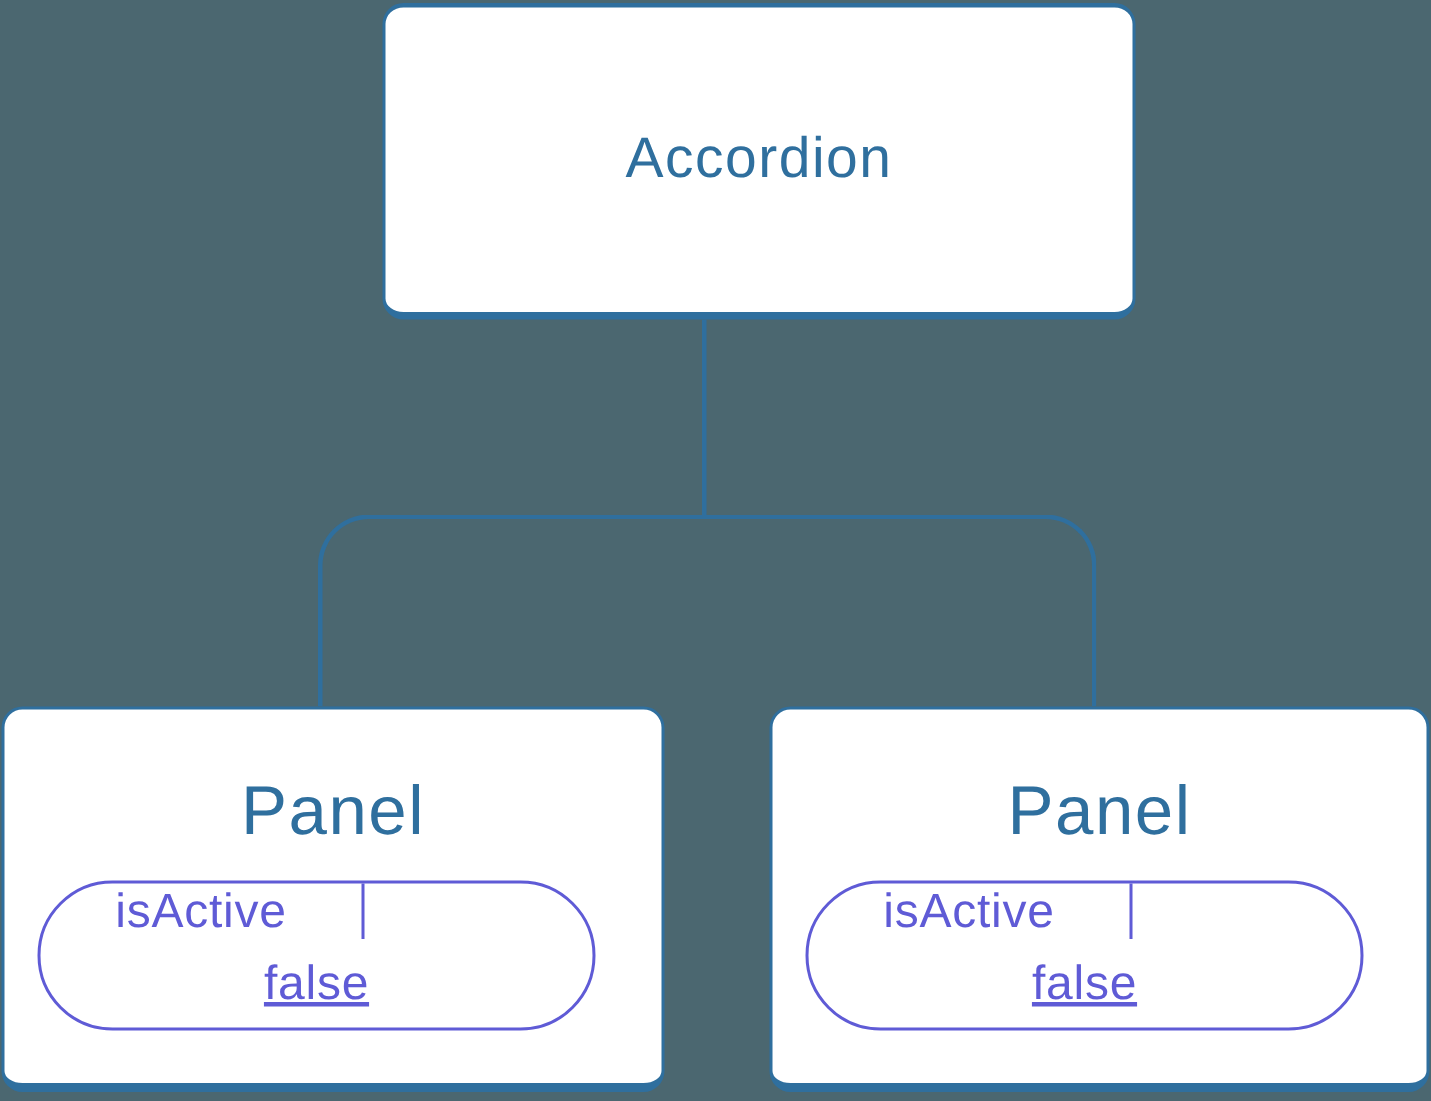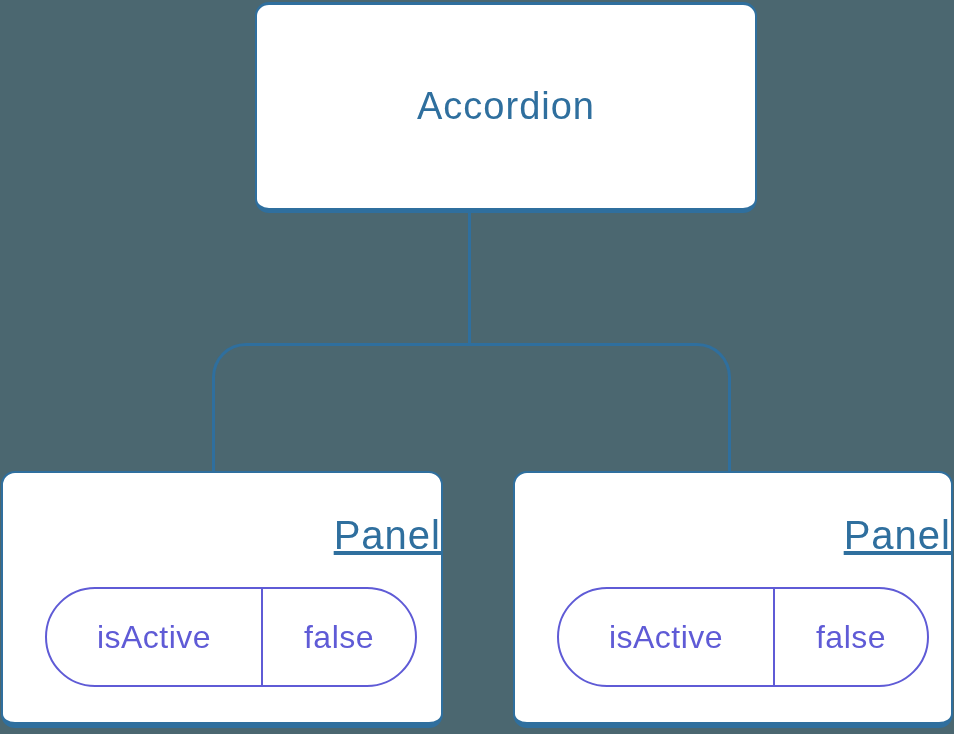--- a/index.html
+++ b/index.html
@@ -61,50 +61,50 @@
     top: 471px;
     height: 257px;
     border-bottom-width: 6px;
   }
   .node-panel.left  { left: 1px;   width: 442px; }
   .node-panel.right { left: 513px; width: 440px; }
   .panel-title {
     position: absolute;
     top: 40px; left: 0;
     width: 100%;
-    text-align: right;
+    text-align: center;
     color: var(--blue);
-    font-size: 40px;
+    font-size: 46px;
     font-weight: 500;
     letter-spacing: 1px;
-    text-decoration: underline;
   }
   .state-pill {
     position: absolute;
-    left: 42px; top: 114px;
+    left: 22px; top: 114px;
     width: 372px; height: 100px;
     border: 2px solid var(--purple);
     border-radius: 60px;
     display: flex;
     align-items: stretch;
     background: var(--node-fill);
+    flex-direction: column;
   }
   .state-cell {
     display: flex;
     align-items: center;
     justify-content: center;
     color: var(--purple);
     font-size: 32px;
     letter-spacing: 0.5px;
   }
   .state-key-cell {
     width: 216px;
     border-right: 2px solid var(--purple);
   }
-  .state-value-cell { flex: 1; }
+  .state-value-cell { flex: 1; text-decoration: underline; }
 </style>
 </head>
 <body>
 
 <div class="canvas">
 
   <div class="node node-root">
     <span class="node-title">Accordion</span>
   </div>
 

